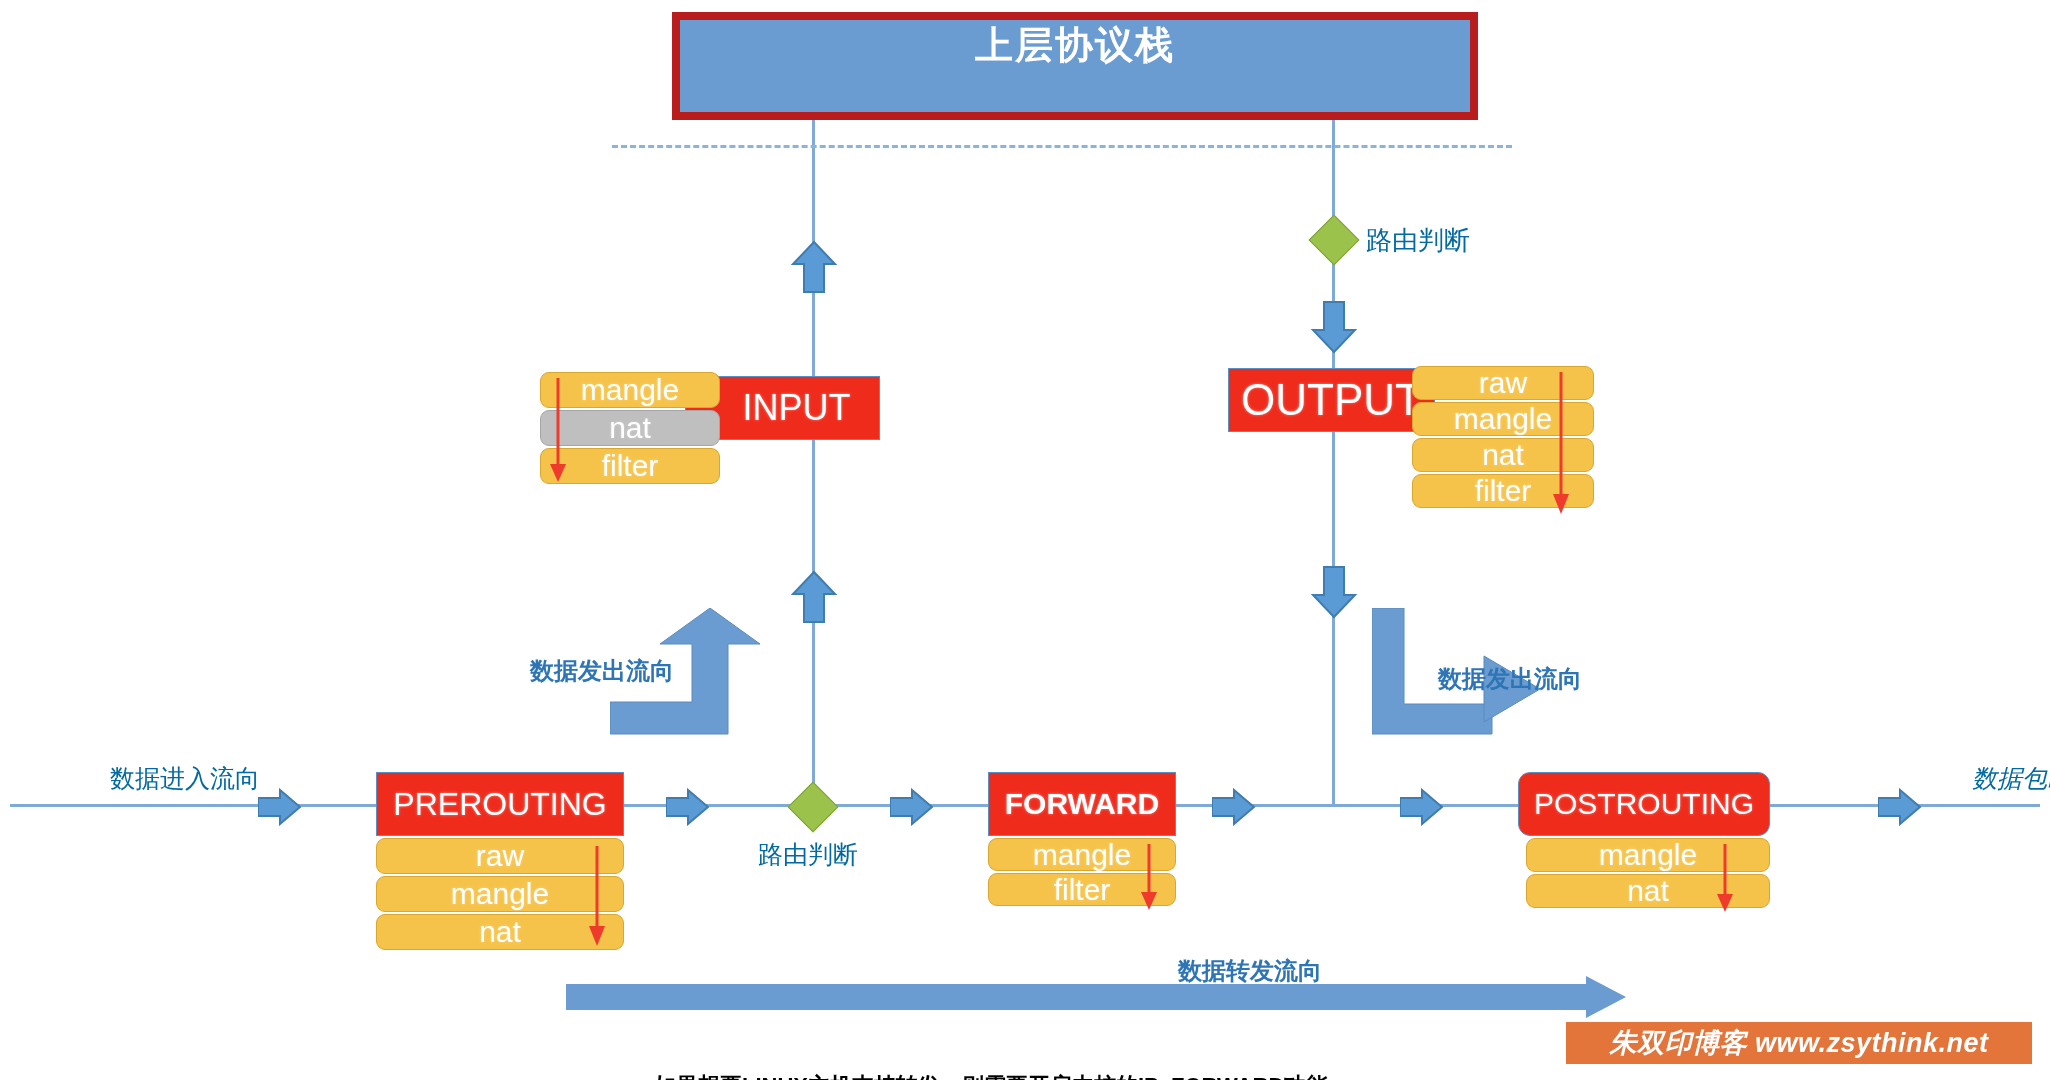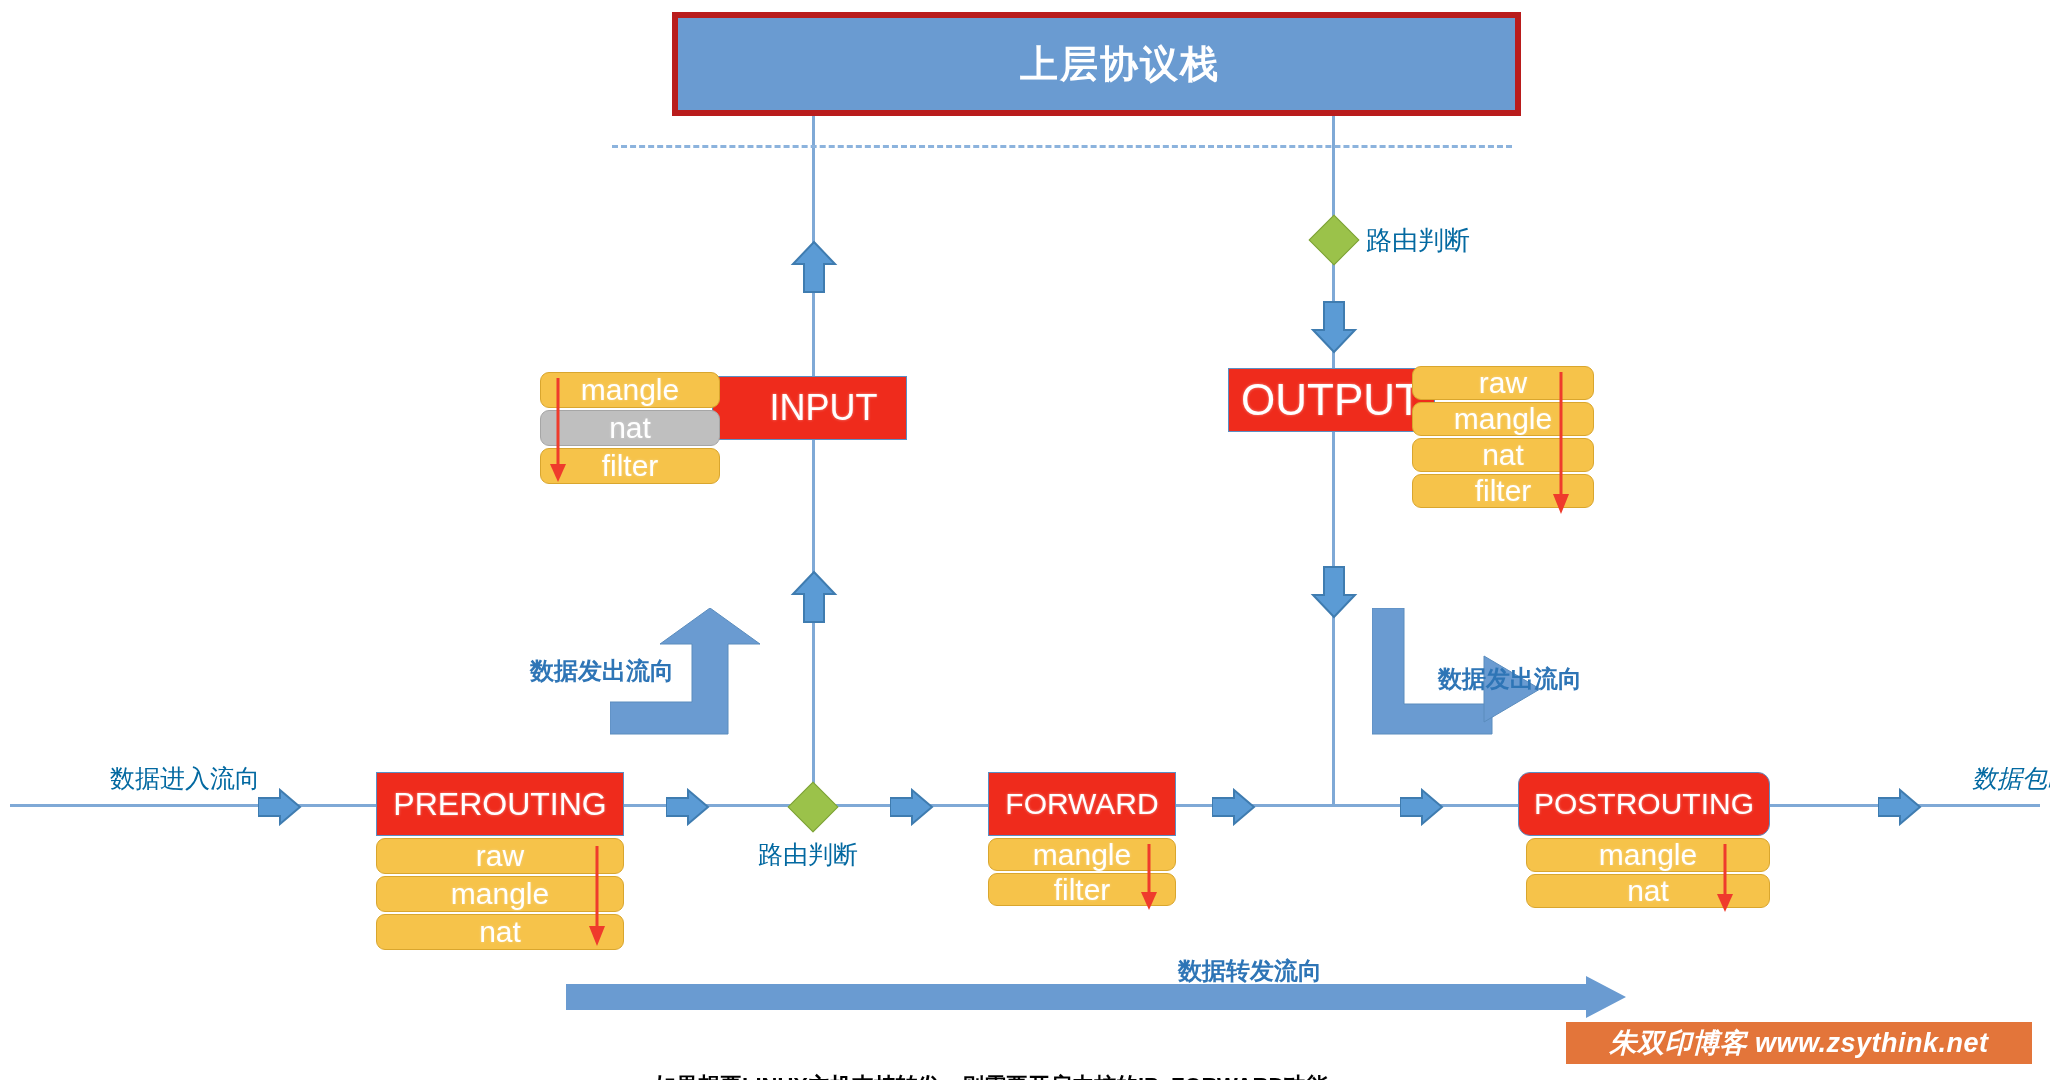--- a/index.html
+++ b/index.html
@@ -30,28 +30,26 @@
   .dash-h {
     position: absolute;
     height: 0;
     border-top: 3px dashed #8cb3dd;
   }
 
   
   .proto-box {
     position: absolute;
     background: #6a9bd1;
-    border: 6px solid #b91c1c;
-    display: flex;
-    align-items: center;
+    border: 8px solid #b91c1c;
+    display: flex;
     justify-content: center;
     color: #ffffff;
     font-weight: bold;
     letter-spacing: 2px;
-    padding-left: 47px;
   }
 
   
   .chain-box {
     position: absolute;
     background: #ef2b1c;
     border: 1px solid #5b8fc4;
     display: flex;
     align-items: center;
     justify-content: center;
@@ -166,21 +164,21 @@
     <polygon points="24,2 45,24 34,24 34,52 14,52 14,24 3,24" fill="#5b9bd5" stroke="#3f7cb0" stroke-width="2"></polygon>
   </svg>
 
   <svg class="wire-arrow" style="left:1310px; top:300px;" width="48" height="54" viewBox="0 0 48 54">
     <polygon points="24,52 45,30 34,30 34,2 14,2 14,30 3,30" fill="#5b9bd5" stroke="#3f7cb0" stroke-width="2"></polygon>
   </svg>
   <svg class="wire-arrow" style="left:1310px; top:565px;" width="48" height="54" viewBox="0 0 48 54">
     <polygon points="24,52 45,30 34,30 34,2 14,2 14,30 3,30" fill="#5b9bd5" stroke="#3f7cb0" stroke-width="2"></polygon>
   </svg>
 
-  <div class="chain-box" style="left:712px; top:376px; width:195px; height:64px; font-size:36px;padding-left:28px;">
+  <div class="chain-box" style="left:685px; top:376px; width:195px; height:64px; font-size:36px;padding-left:28px;">
     <span>INPUT</span>
   </div>
   <div class="table-stack" style="left:540px; top:372px; width:180px;">
     <div class="table-pill pill-orange" style="height:36px; font-size:30px;">
       <span>mangle</span>
     </div>
     <div class="table-pill pill-grey" style="height:36px; font-size:30px;">
       <span>nat</span>
     </div>
     <div class="table-pill pill-orange" style="height:36px; font-size:30px;">
@@ -266,21 +264,21 @@
     </div>
   </div>
   <svg class="order-arrow" style="left:584px; top:844px;" width="26" height="106" viewBox="0 0 26 106">
     <line x1="13" y1="2" x2="13" y2="86" stroke="#ef3b2c" stroke-width="3"></line>
     <polygon points="13,102 5,82 21,82" fill="#ef3b2c"></polygon>
   </svg>
 
   <div class="diamond" style="left:795px; top:789px; width:34px; height:34px;"></div>
   <div class="label" style="left:758px; top:838px; font-size:25px;">路由判断</div>
 
-  <div class="chain-box" style="left:988px; top:772px; width:188px; height:64px; font-size:30px;">
+  <div class="chain-box" style="left:988px; top:772px; width:188px; height:64px; font-size:30px;font-weight:bold;">
     <span>FORWARD</span>
   </div>
   <div class="table-stack" style="left:988px; top:838px; width:188px;">
     <div class="table-pill pill-orange" style="height:33px; font-size:30px;">
       <span>mangle</span>
     </div>
     <div class="table-pill pill-orange" style="height:33px; font-size:30px;">
       <span>filter</span>
     </div>
   </div>

